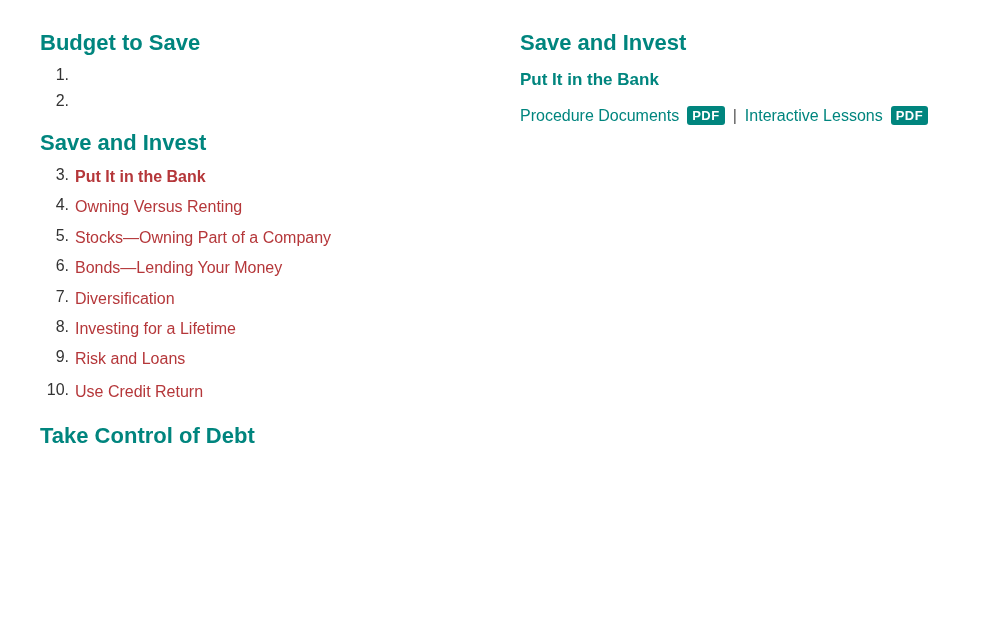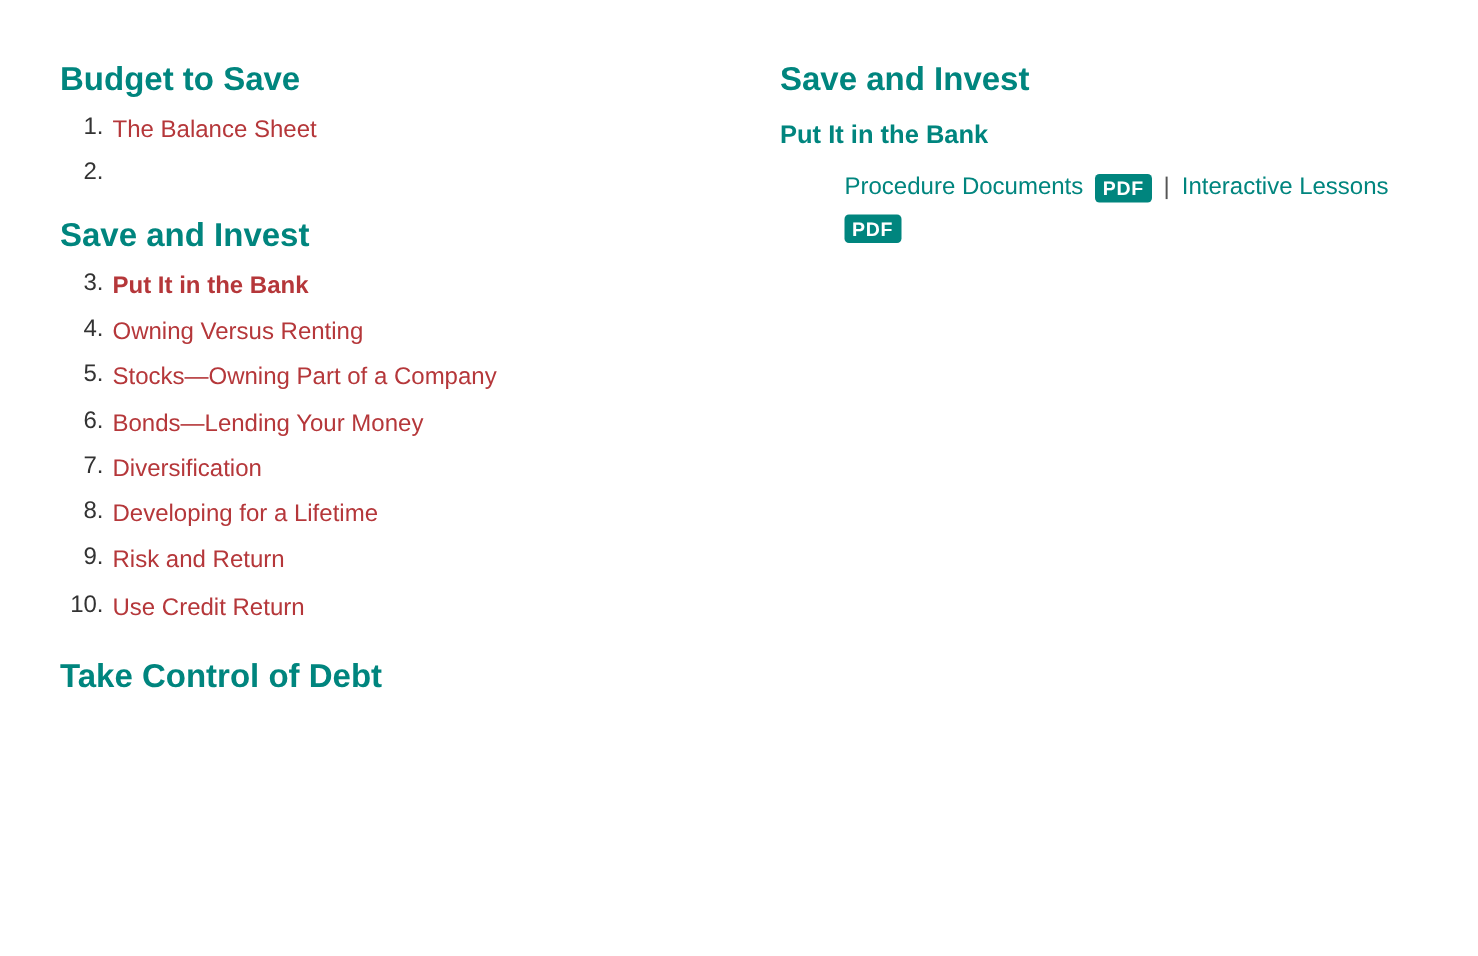--- a/index.html
+++ b/index.html
@@ -13,21 +13,21 @@
       font-family: Arial, sans-serif;
       font-size: 16px;
       color: #333;
       width: 985px;
       min-height: 637px;
     }
 
     .page-container {
       display: flex;
       flex-direction: row;
-      padding: 40px 40px;
+      padding: 30px 40px;
       gap: 0;
       width: 985px;
     }
 
     .left-column {
       flex: 0 0 460px;
       padding-right: 20px;
     }
 
     .right-column {
@@ -90,26 +90,25 @@
 
     .right-sub-heading {
       color: #00857e;
       font-size: 17px;
       font-weight: bold;
       margin-bottom: 16px;
     }
 
     .procedure-row {
       display: flex;
-      align-items: flex-start;
+      align-items: flex-end;
       flex-wrap: wrap;
       gap: 8px;
       font-size: 16px;
       color: #00857e;
-      margin-left: 43px;
     }
 
     .procedure-label {
       color: #00857e;
       font-size: 16px;
     }
 
     .pdf-badge {
       background-color: #00857e;
       color: #ffffff;
@@ -129,21 +128,20 @@
 <body>
 
 <div class="page-container">
 
   <div class="left-column">
 
   <div class="section-heading">Budget to Save</div>
       <ul class="numbered-list">
         <li>
           <span class="list-number">1.</span>
-          <a href="#" class="list-link">The Balance Sheet</a>
         </li>
         <li>
           <span class="list-number">2.</span>
         </li>
       </ul>
       <div class="section-heading">Save and Invest</div>
       <ul class="numbered-list">
         <li>
           <span class="list-number">3.</span>
           <a href="#" class="list-link active">Put It in the Bank</a>
@@ -159,25 +157,25 @@
         <li>
           <span class="list-number">6.</span>
           <a href="#" class="list-link">Bonds—Lending Your Money</a>
         </li>
         <li>
           <span class="list-number">7.</span>
           <a href="#" class="list-link">Diversification</a>
         </li>
         <li>
           <span class="list-number">8.</span>
-          <a href="#" class="list-link">Developing for a Lifetime</a>
+          <a href="#" class="list-link">Investing for a Lifetime</a>
         </li>
         <li>
           <span class="list-number">9.</span>
-          <a href="#" class="list-link">Risk and Return</a>
+          <a href="#" class="list-link">Risk and Loans</a>
         </li>
       </ul>
       <ul class="numbered-list">
         <li>
           <span class="list-number">10.</span>
           <a href="#" class="list-link">Use Credit Return</a>
         </li>
       </ul>
       <div class="section-heading">Take Control of Debt</div>
     </div>

